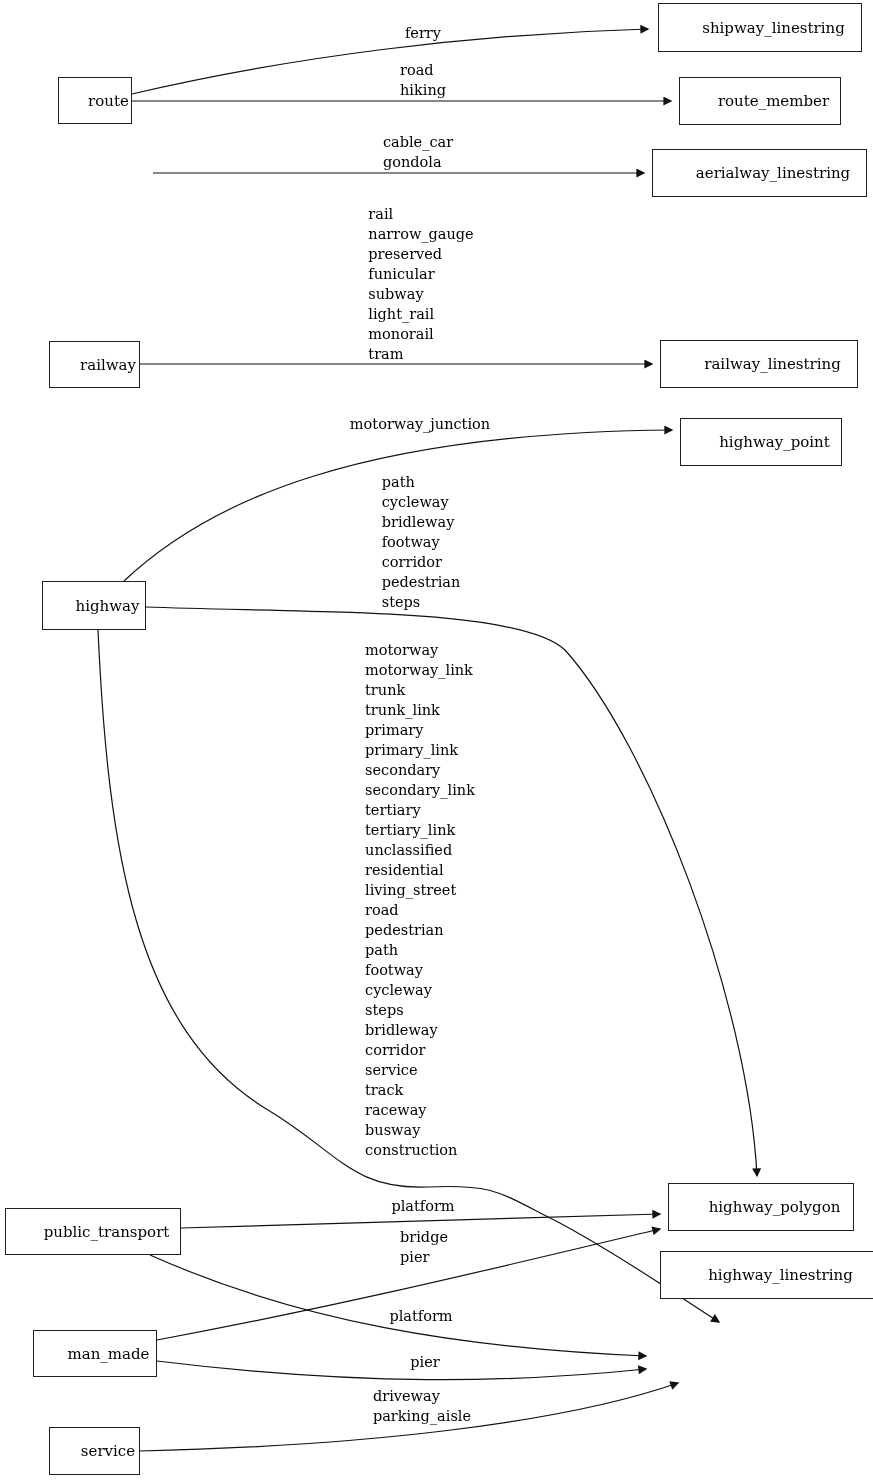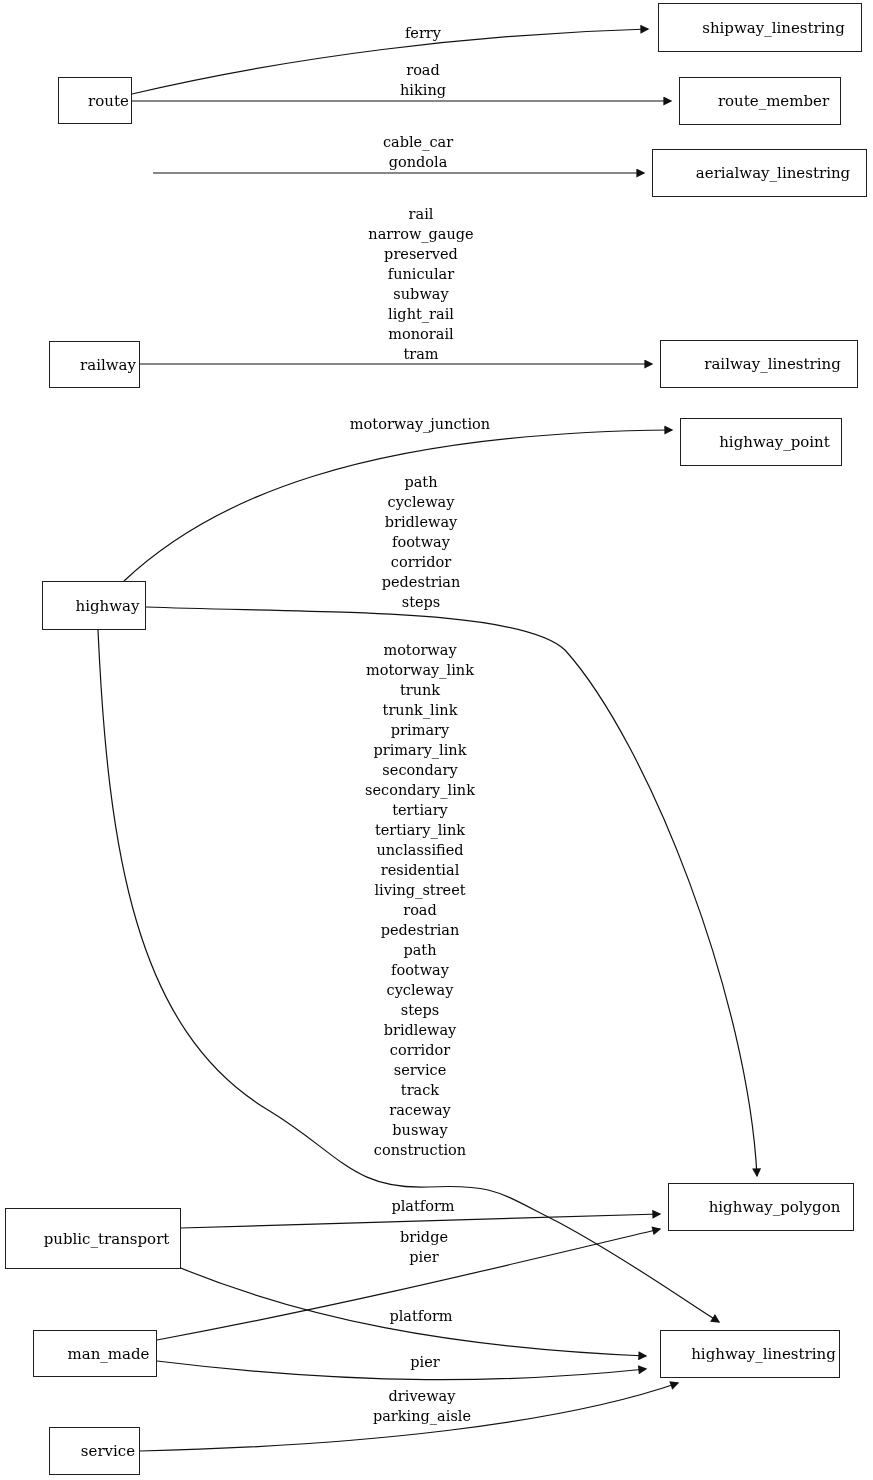--- a/index.html
+++ b/index.html
@@ -2,21 +2,21 @@
 <html><head>
 <meta charset="utf-8">
 <style>
   html,body{margin:0;padding:0;background:#ffffff;}
   #canvas{position:relative;width:873px;height:1480px;background:#ffffff;
           font-family:"DejaVu Serif","Liberation Serif",serif;overflow:hidden;}
   #edges{position:absolute;left:0;top:0;width:873px;height:1480px;}
   .node{position:absolute;border:1.5px solid #1f1f1f;background:#ffffff;
         display:flex;align-items:center;justify-content:center;
         font-size:15px;color:#000;white-space:nowrap;box-sizing:border-box;padding-left:27px;}
-  .elabel{position:absolute;transform:translateX(-50%);text-align:center;
+  .elabel{position:absolute;transform:translateX(-50%);text-align:left;
           font-size:14.5px;line-height:20px;color:#000;white-space:nowrap;}
   path.edge{fill:none;stroke:#111;stroke-width:1.2;}
 </style>
 </head>
 <body>
 
 <div id="canvas">
 
   <svg id="edges" viewBox="0 0 873 1480" xmlns="http://www.w3.org/2000/svg">
     <defs>
@@ -34,31 +34,31 @@
     <path class="edge" marker-end="url(#arr)" d="M 181 1228 L 660 1214"></path>
     <path class="edge" marker-end="url(#arr)" d="M 150 1255 C 300 1322, 460 1348, 646 1356"></path>
     <path class="edge" marker-end="url(#arr)" d="M 157 1340 C 360 1302, 520 1262, 660 1229"></path>
     <path class="edge" marker-end="url(#arr)" d="M 157 1361 C 360 1386, 510 1383, 646 1369"></path>
     <path class="edge" marker-end="url(#arr)" d="M 140 1451 C 360 1446, 560 1424, 678 1383"></path>
   </svg>
 
   <div class="node" style="left:58px;top:77px;width:74px;height:47px">route</div>
   <div class="node" style="left:49px;top:341px;width:91px;height:47px">railway</div>
   <div class="node" style="left:42px;top:581px;width:104px;height:49px">highway</div>
-  <div class="node" style="left:5px;top:1208px;width:176px;height:61px">public_transport</div>
+  <div class="node" style="left:5px;top:1208px;width:176px;height:47px">public_transport</div>
   <div class="node" style="left:33px;top:1330px;width:124px;height:47px">man_made</div>
   <div class="node" style="left:49px;top:1427px;width:91px;height:48px">service</div>
 
   <div class="node" style="left:658px;top:3px;width:204px;height:49px">shipway_linestring</div>
   <div class="node" style="left:679px;top:77px;width:162px;height:48px">route_member</div>
   <div class="node" style="left:652px;top:149px;width:215px;height:48px">aerialway_linestring</div>
   <div class="node" style="left:660px;top:340px;width:198px;height:48px">railway_linestring</div>
   <div class="node" style="left:680px;top:418px;width:162px;height:48px">highway_point</div>
   <div class="node" style="left:668px;top:1183px;width:186px;height:48px">highway_polygon</div>
-  <div class="node" style="left:660px;top:1330px;width:180px;height:48px">highway_linestring</div>
+  <div class="node" style="left:660px;top:1251px;width:214px;height:48px">highway_linestring</div>
 
   <div class="elabel" style="left:423px;top:23px">
       <div>ferry</div>
     </div>
   <div class="elabel" style="left:423px;top:60px">
       <div>road</div>
       <div>hiking</div>
     </div>
   <div class="elabel" style="left:418px;top:132px">
       <div>cable_car</div>

